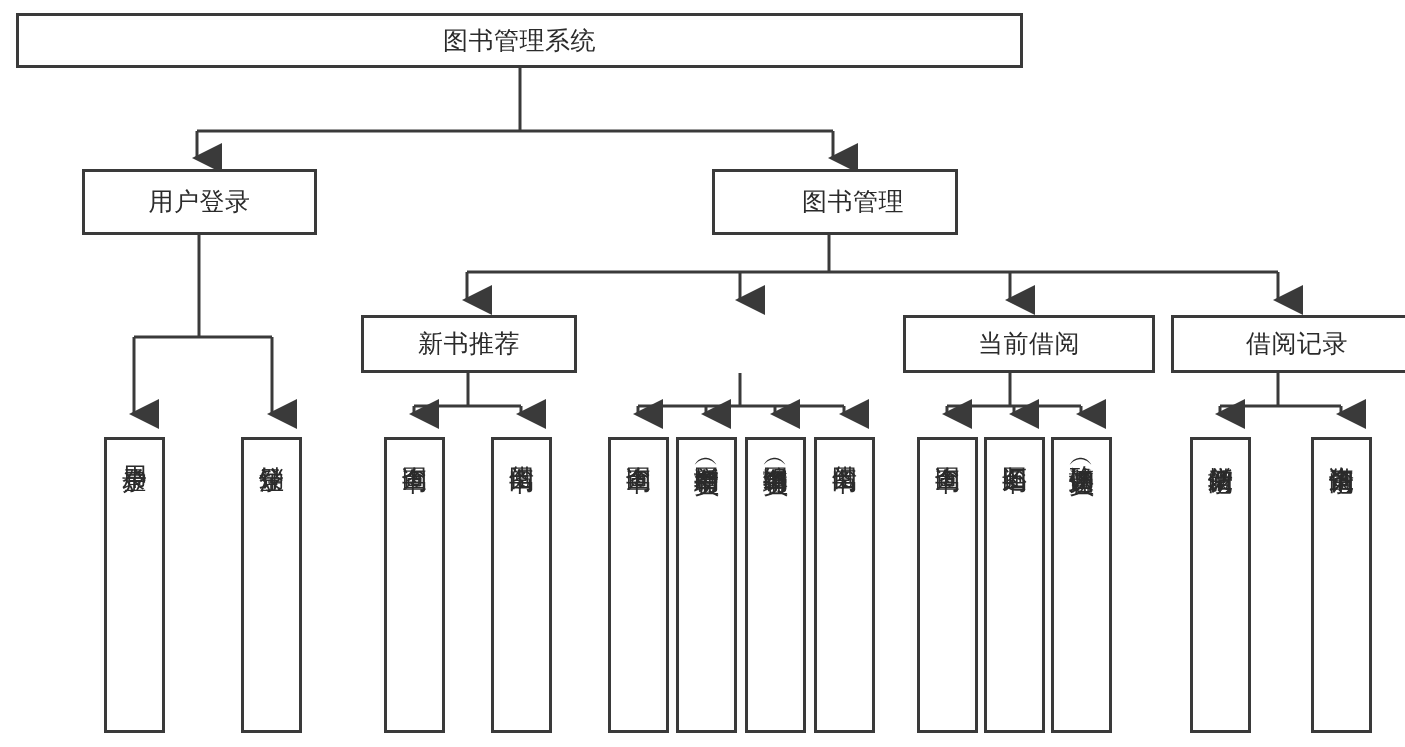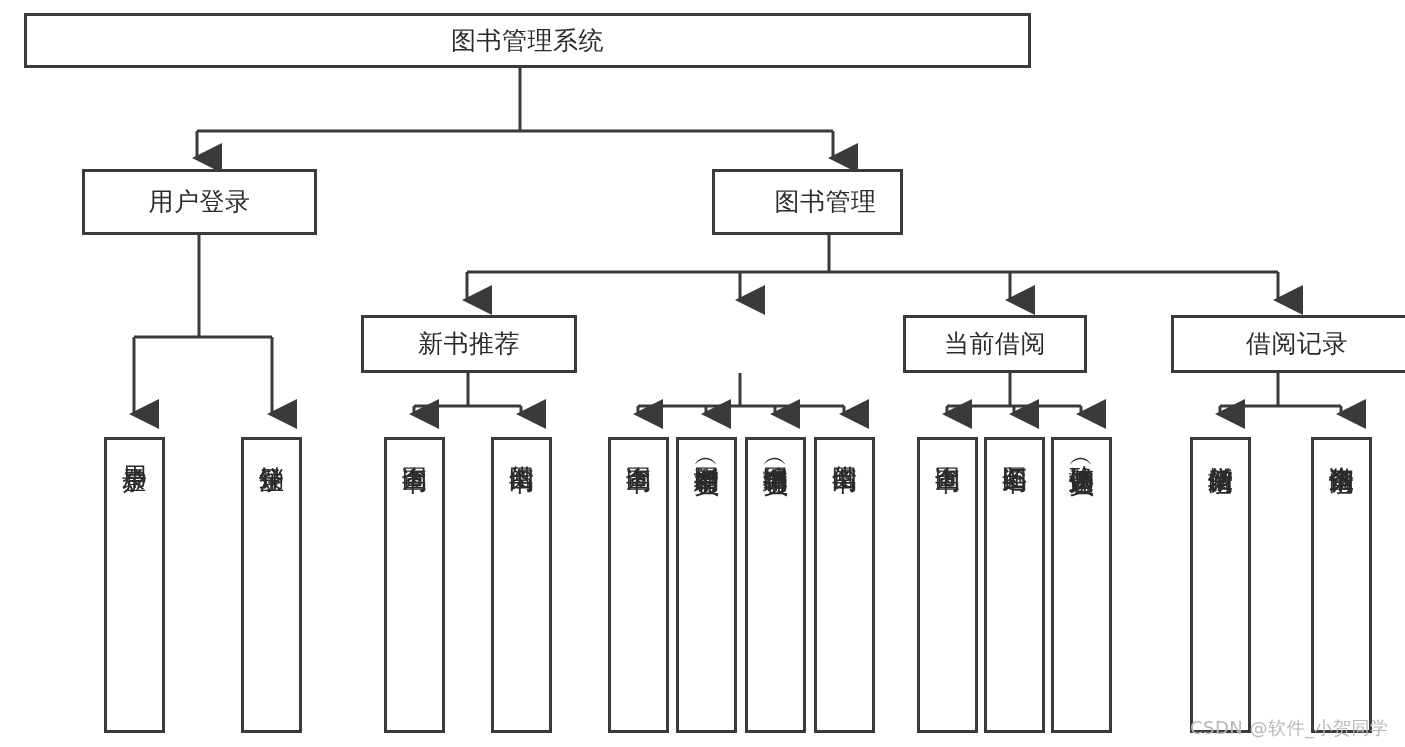--- a/index.html
+++ b/index.html
@@ -120,35 +120,35 @@
       <path d="M 1014 406 L 1014 414" marker-end="url(#arrowdown)"></path>
       <path d="M 1081 406 L 1081 414" marker-end="url(#arrowdown)"></path>
 
       <path d="M 1278 373 L 1278 406"></path>
       <path d="M 1220 406 L 1341 406"></path>
       <path d="M 1220 406 L 1220 414" marker-end="url(#arrowdown)"></path>
       <path d="M 1341 406 L 1341 414" marker-end="url(#arrowdown)"></path>
     </g>
   </svg>
 
-  <div class="node root horiz" style="left:16px; top:13px; width:1007px; height:55px;margin-left:8px;">
+  <div class="node root horiz" style="left:16px; top:13px; width:1007px; height:55px;">
     <span class="label">图书管理系统</span>
   </div>
 
   <div class="node horiz" style="left:82px; top:169px; width:235px; height:66px;">
     <span class="label">用户登录</span>
   </div>
-  <div class="node horiz" style="left:712px; top:169px; width:191px; height:66px;padding-left:36px;">
+  <div class="node horiz" style="left:712px; top:169px; width:246px; height:66px;padding-left:36px;">
     <span class="label">图书管理</span>
   </div>
 
   <div class="node horiz" style="left:361px; top:315px; width:216px; height:58px;">
     <span class="label">新书推荐</span>
   </div>
-  <div class="node horiz" style="left:903px; top:315px; width:184px; height:58px;">
+  <div class="node horiz" style="left:903px; top:315px; width:252px; height:58px;">
     <span class="label">当前借阅</span>
   </div>
   <div class="node horiz" style="left:1171px; top:315px; width:252px; height:58px;">
     <span class="label">借阅记录</span>
   </div>
 
   <div class="node vert" style="left:104px; top:437px; width:61px; height:296px;">
     <span class="label">用户登录</span>
   </div>
   <div class="node vert" style="left:241px; top:437px; width:61px; height:296px;">
@@ -185,15 +185,14 @@
     <span class="label">确认归还（管理员）</span>
   </div>
 
   <div class="node vert" style="left:1190px; top:437px; width:61px; height:296px;">
     <span class="label">新增借阅记录</span>
   </div>
   <div class="node vert" style="left:1311px; top:437px; width:61px; height:296px;">
     <span class="label">查询借阅记录</span>
   </div>
 
-  <div class="watermark" style="left:1190px; top:716px;">CSDN @软件_小贺同学</div>
 
 </div>
 
 </body></html>

